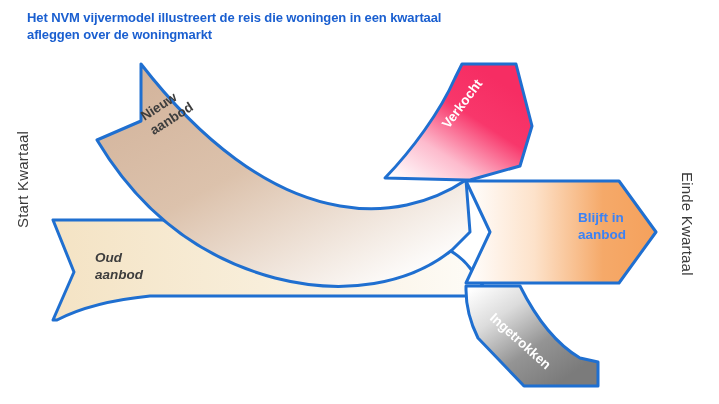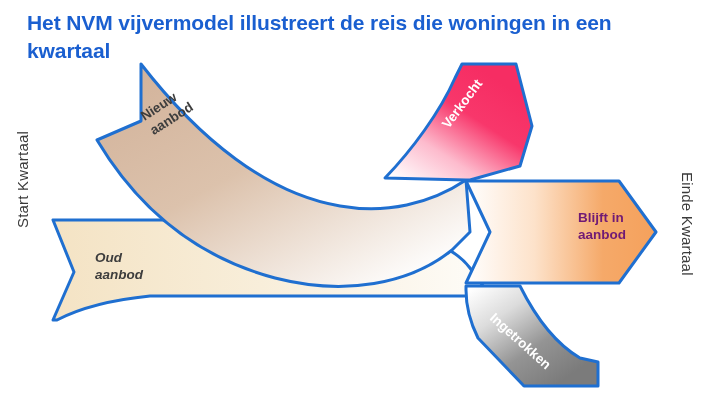--- a/index.html
+++ b/index.html
@@ -19,21 +19,21 @@
     background: #ffffff;
     overflow: hidden;
   }
 
   
   .title {
     position: absolute;
     left: 27px;
     top: 9px;
     width: 640px;
-    font-size: 21px;
+    font-size: 13px;
     font-weight: bold;
     line-height: 1.32;
     color: #1A5FD0;
     letter-spacing: -0.1px;
   }
   .title .line { display: block; }
 
   
   .axis-label {
     position: absolute;
@@ -90,38 +90,39 @@
   .lbl-verkocht {
     left: 439px;
     top: 122px;
     color: #ffffff;
     transform-origin: 0 0;
     transform: rotate(-53deg);
   }
   .lbl-blijft {
     left: 578px;
     top: 210px;
-    color: #701a75;
+    color: #3b82f6;
   }
   .lbl-ingetrokken {
     left: 497px;
     top: 310px;
     color: #ffffff;
     transform-origin: 0 0;
     transform: rotate(42deg);
   }
   .shape-label span { display: block; }
 </style>
 </head>
 <body>
 
 <div id="stage">
 
   <div class="title">
     <span class="line">Het NVM vijvermodel illustreert de reis die woningen in een kwartaal</span>
+    <span class="line">afleggen over de woningmarkt</span>
   </div>
 
   <div class="axis-label axis-left">Start Kwartaal</div>
   <div class="axis-label axis-right">Einde Kwartaal</div>
 
   <svg id="diagram" viewBox="0 0 719 404">
     <defs>
 
       <linearGradient id="gradNieuw" x1="0.12" y1="0.05" x2="0.92" y2="0.92">
         <stop offset="0%" stop-color="#D3B49C"></stop>

